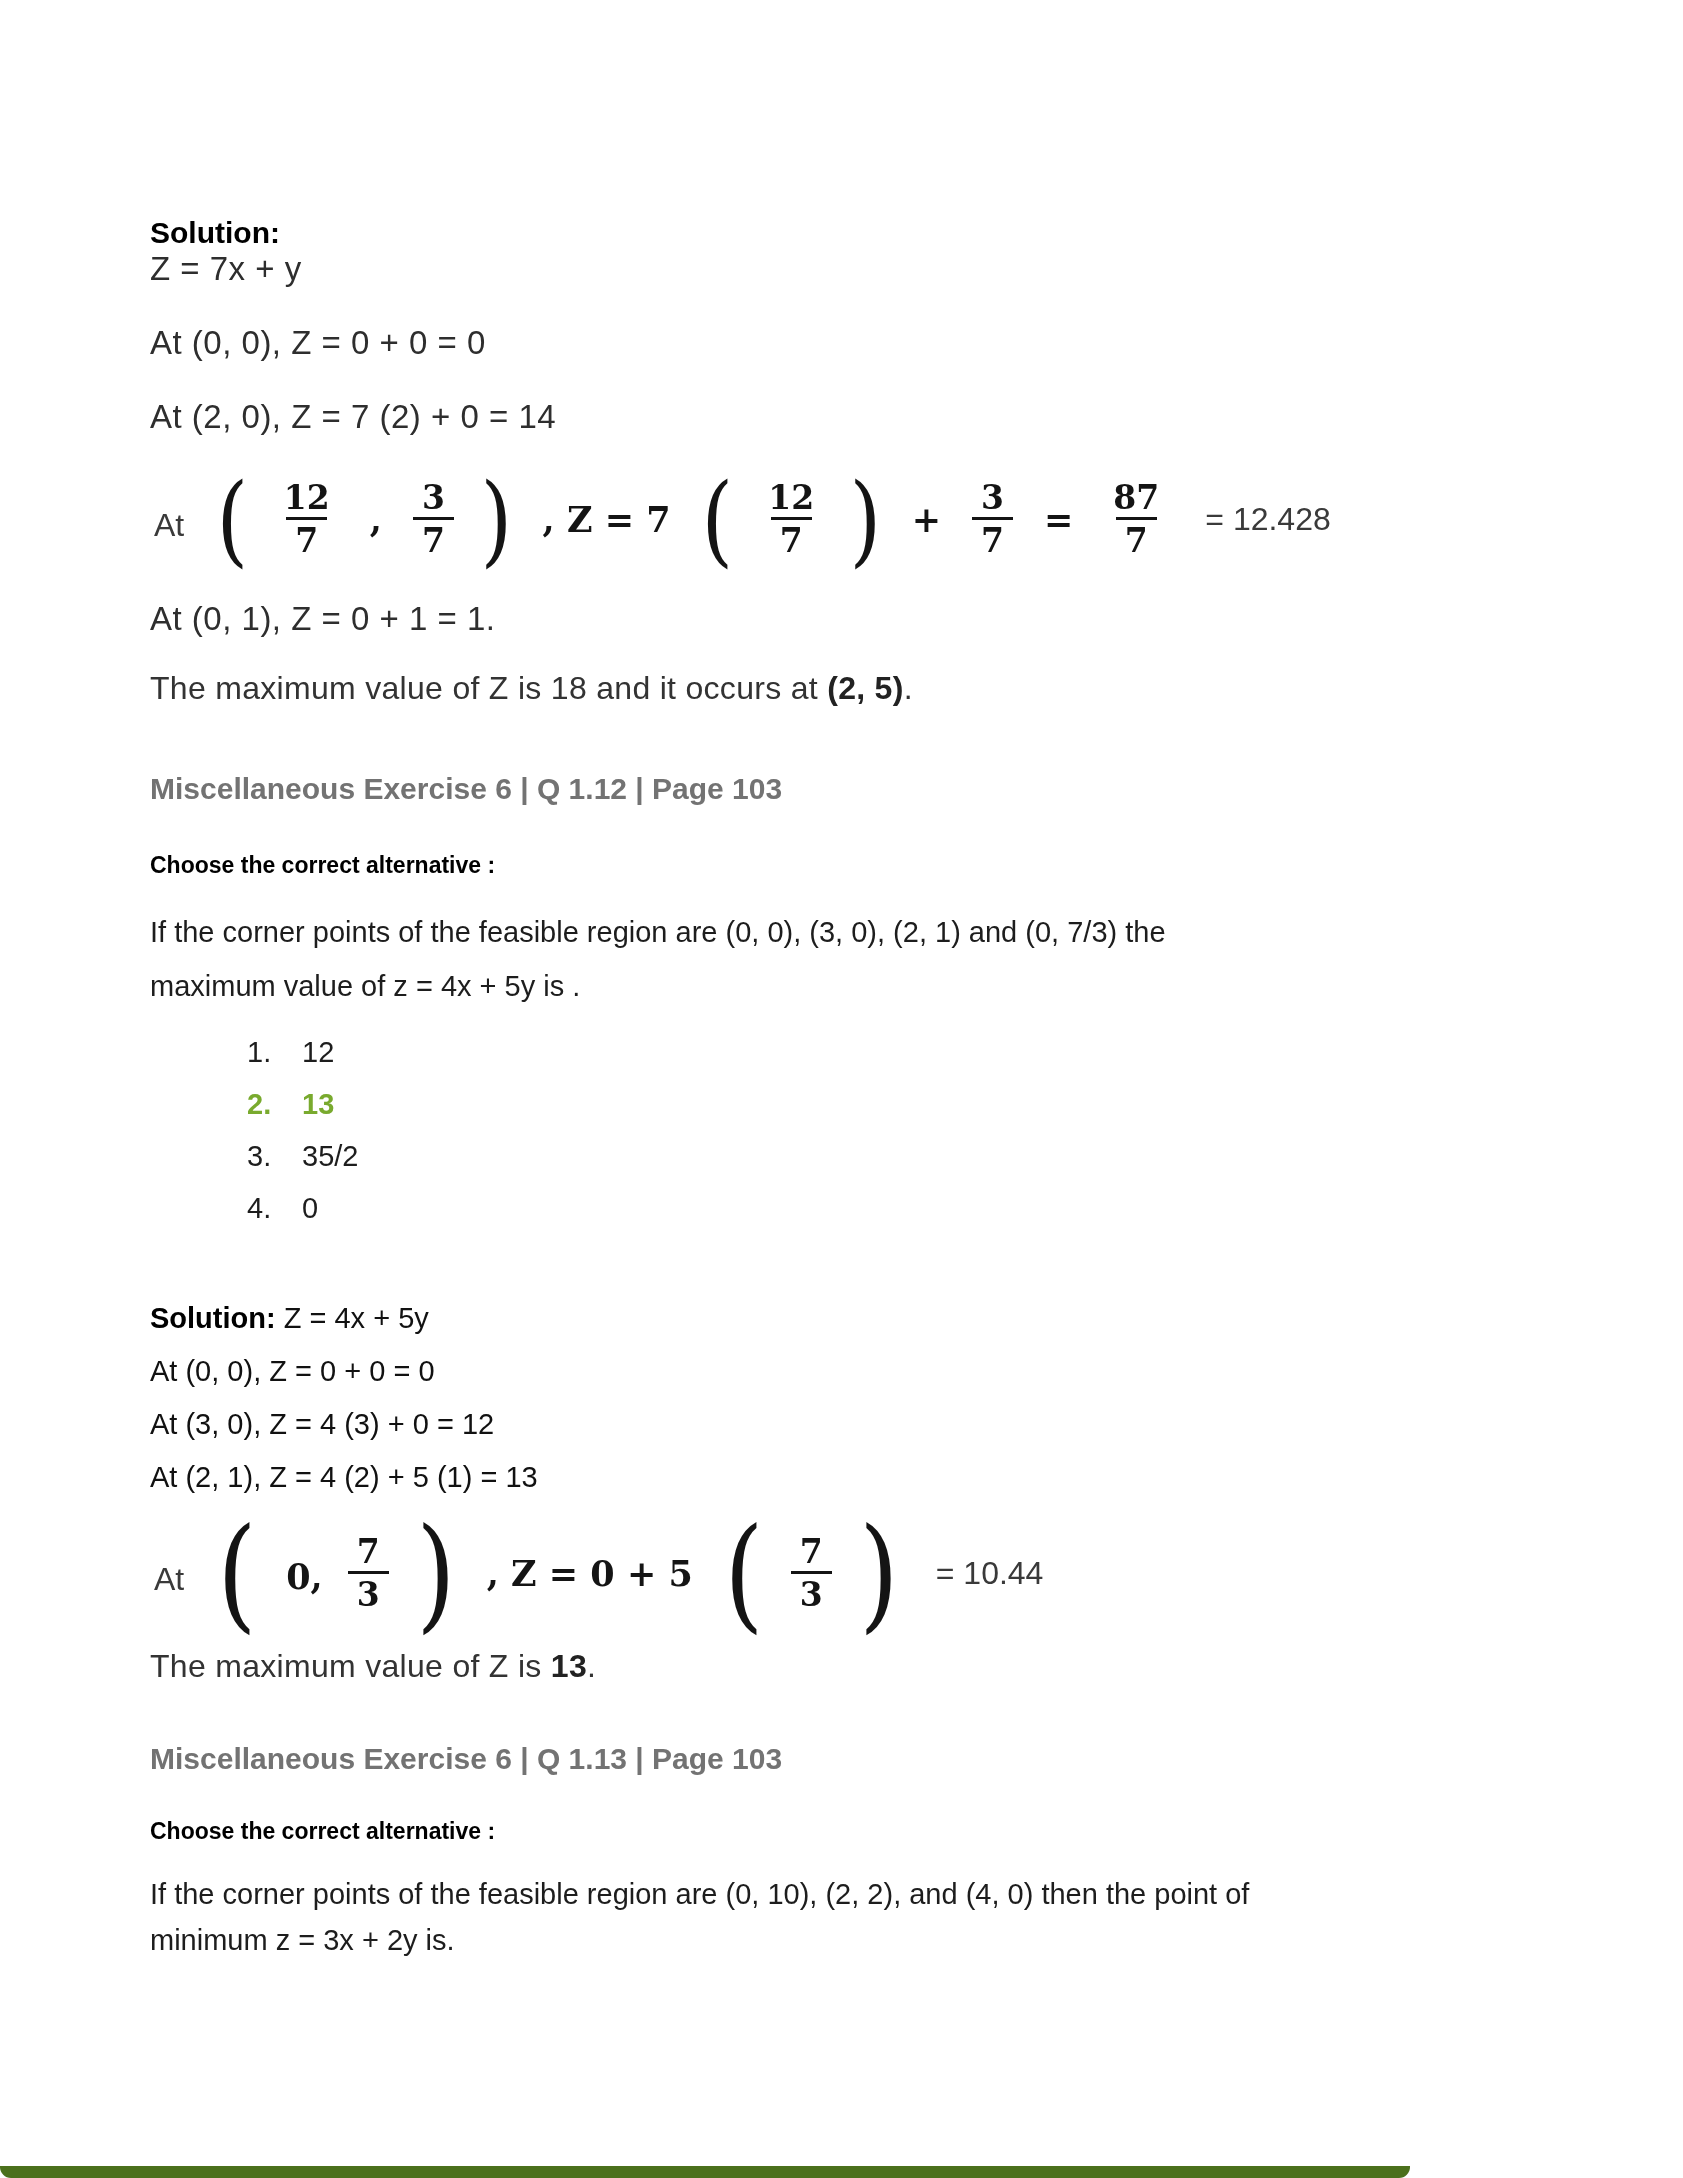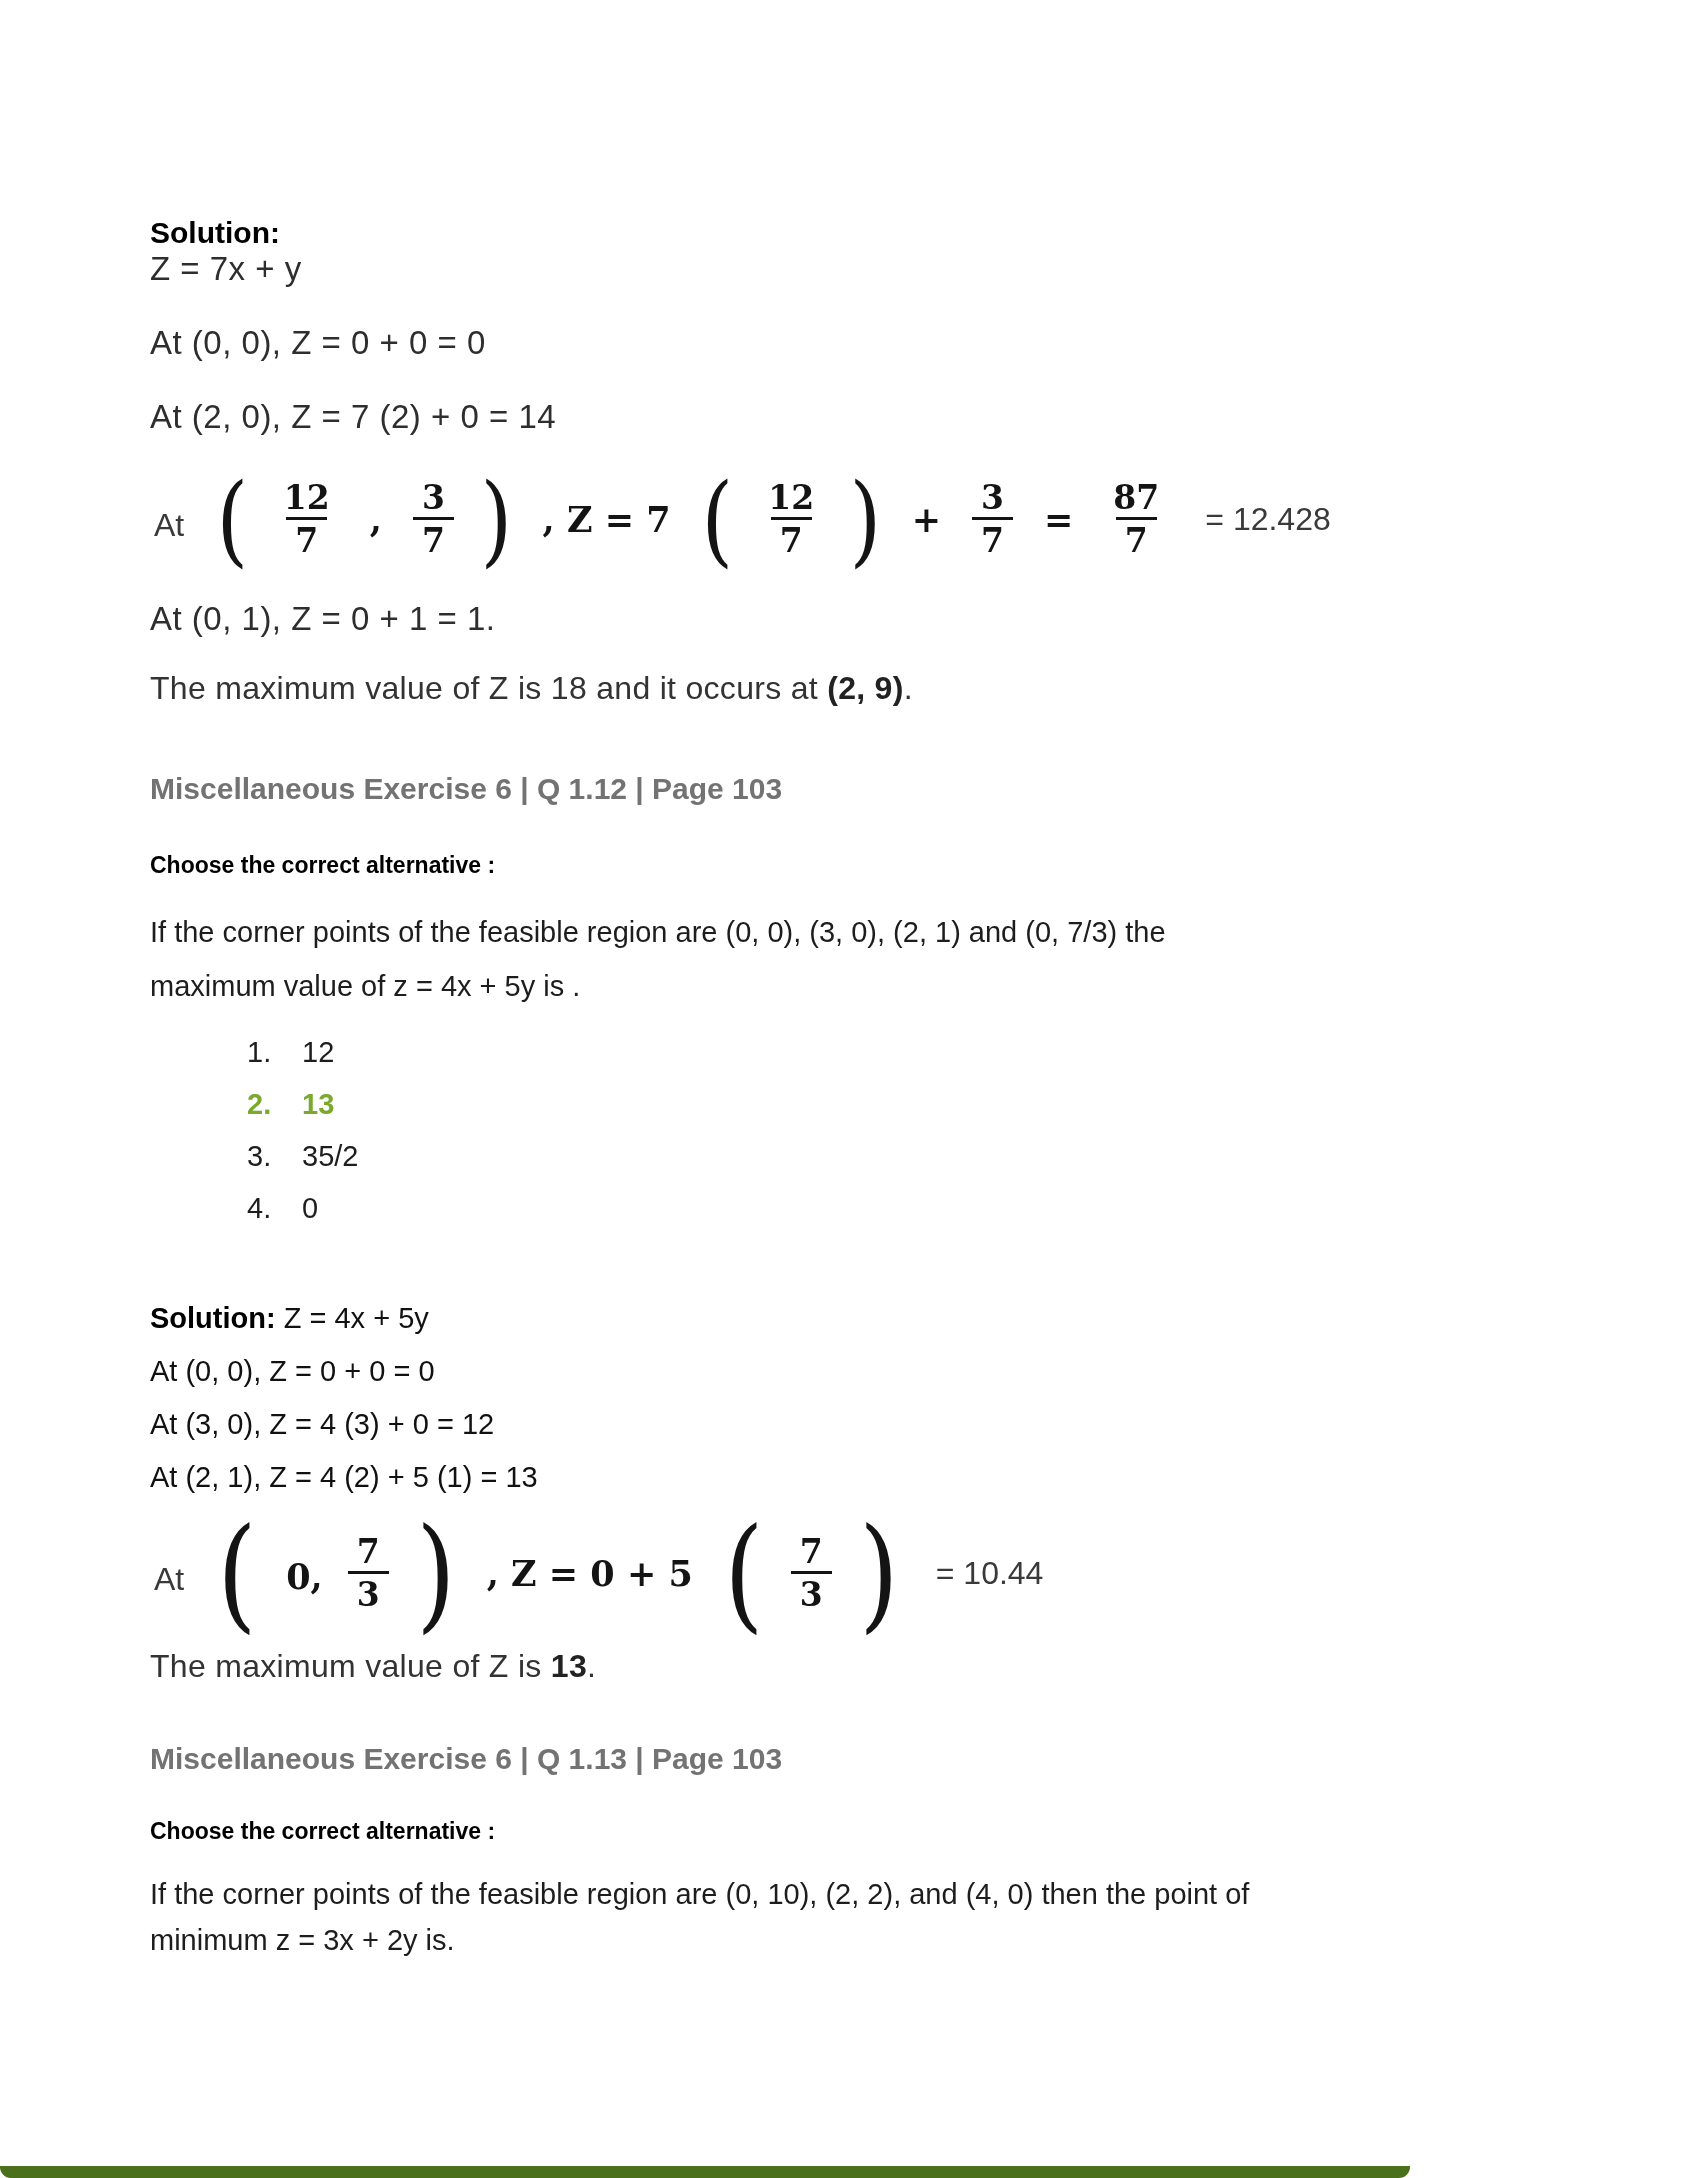--- a/index.html
+++ b/index.html
@@ -114,21 +114,21 @@
       <span class="frac">
           <span class="num">87</span>
           <span class="den">7</span>
         </span>
       <span class="eq-result">= 12.428</span>
     </div>
 
     <div class="math-line sp-a">At (0, 1), Z = 0 + 1 = 1.</div>
 
     <div class="concl sp-b">
-      <span>The maximum value of Z is 18 and it occurs at </span><b>(2, 9)</b><span>.</span>
+      <span>The maximum value of Z is 18 and it occurs at </span><b>(2, 5)</b><span>.</span>
     </div>
 
     <div class="green-heading sp-c">Miscellaneous Exercise 6 | Q 1.12 | Page 103</div>
     <div class="choose sp-d">Choose the correct alternative :</div>
     <div class="question sp-e">
       <span>If the corner points of the feasible region are (0, 0), (3, 0), (2, 1) and (0, 7/3) the</span><br>
       <span>maximum value of z = 4x + 5y is .</span>
     </div>
 
     <div class="options">

